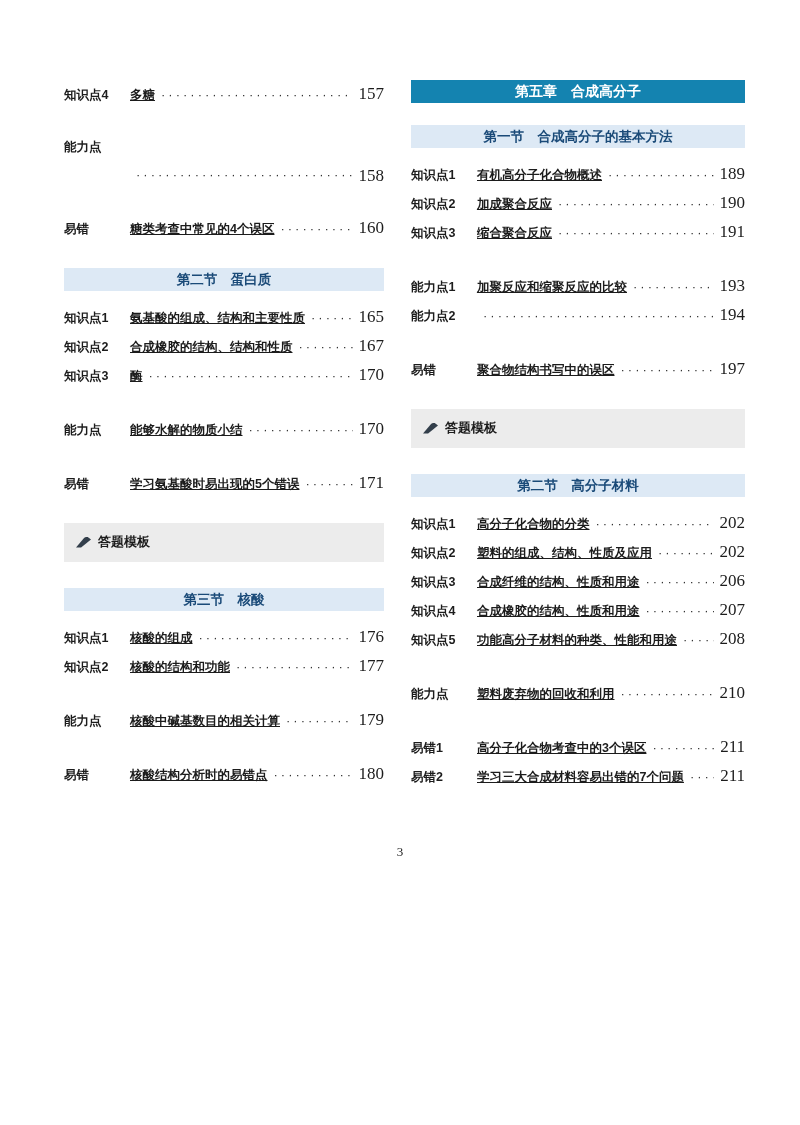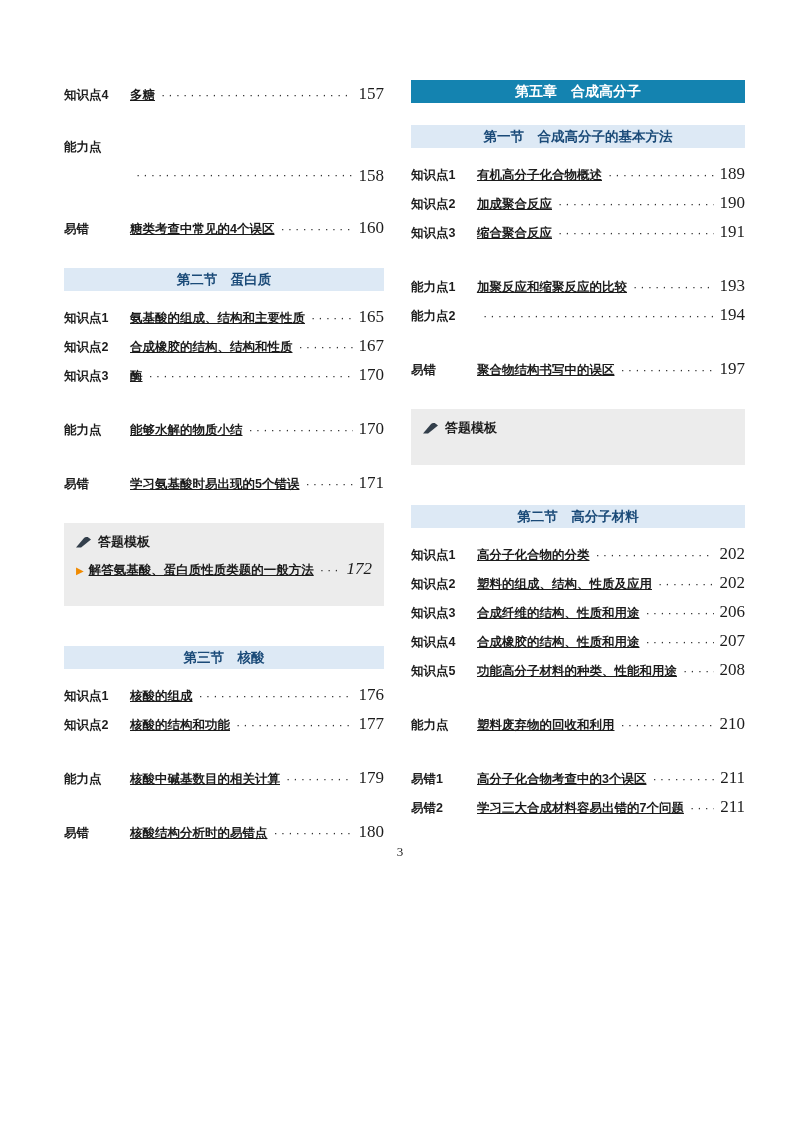--- a/index.html
+++ b/index.html
@@ -29,21 +29,21 @@
           letter-spacing:3px;font-size:13px;}
   .pagenum{flex:none;font-family:"Liberation Serif",serif;font-weight:400;font-size:17px;
           min-width:24px;text-align:right;}
 
   .group{margin-bottom:25px;}
   .chapter-bar{background:var(--chapter_bg);color:var(--chapter_text);text-align:center;
           font-weight:700;font-size:14px;line-height:23px;height:23px;margin-bottom:22px;}
   .section-bar{background:var(--section_bg);color:var(--section_text);text-align:center;
           font-weight:700;font-size:13.5px;line-height:23px;height:23px;margin:10px 0 12px;}
 
-  .template-box{background:var(--template_bg);padding:9px 12px 23px;margin:3px 0 40px;}
+  .template-box{background:var(--template_bg);padding:9px 12px 6px;margin:3px 0 26px;}
   .template-header{display:flex;align-items:center;gap:7px;font-weight:700;font-size:13px;
           line-height:20px;margin-bottom:4px;}
   .pen-icon{width:15px;height:11px;background:var(--icon);flex:none;
           clip-path:polygon(0% 100%, 55% 12%, 74% 0%, 100% 28%, 34% 100%);}
   .template-entry{line-height:25px;}
   .arrow{flex:none;color:var(--arrow);font-weight:400;margin-right:5px;}
   .arrow::before{content:"▶";font-size:10px;}
   .template-entry .pagenum{font-style:italic;}
 
   .footer{position:absolute;left:0;right:0;bottom:42px;text-align:center;
@@ -117,26 +117,20 @@
             <div class="title">学习氨基酸时易出现的5个错误</div>
             <div class="leader"></div>
             <div class="pagenum">171</div>
           </div>
         </div>
         <div class="template-box">
           <div class="template-header">
             <div class="pen-icon"></div>
             <div class="template-title">答题模板</div>
           </div>
-          <div class="entry template-entry">
-            <div class="arrow"></div>
-            <div class="title">解答氨基酸、蛋白质性质类题的一般方法</div>
-            <div class="leader"></div>
-            <div class="pagenum">172</div>
-          </div>
         </div>
         <div class="section-bar">第三节　核酸</div>
         <div class="group">
           <div class="entry">
             <div class="label">知识点1</div>
             <div class="title">核酸的组成</div>
             <div class="leader"></div>
             <div class="pagenum">176</div>
           </div>
           <div class="entry">

